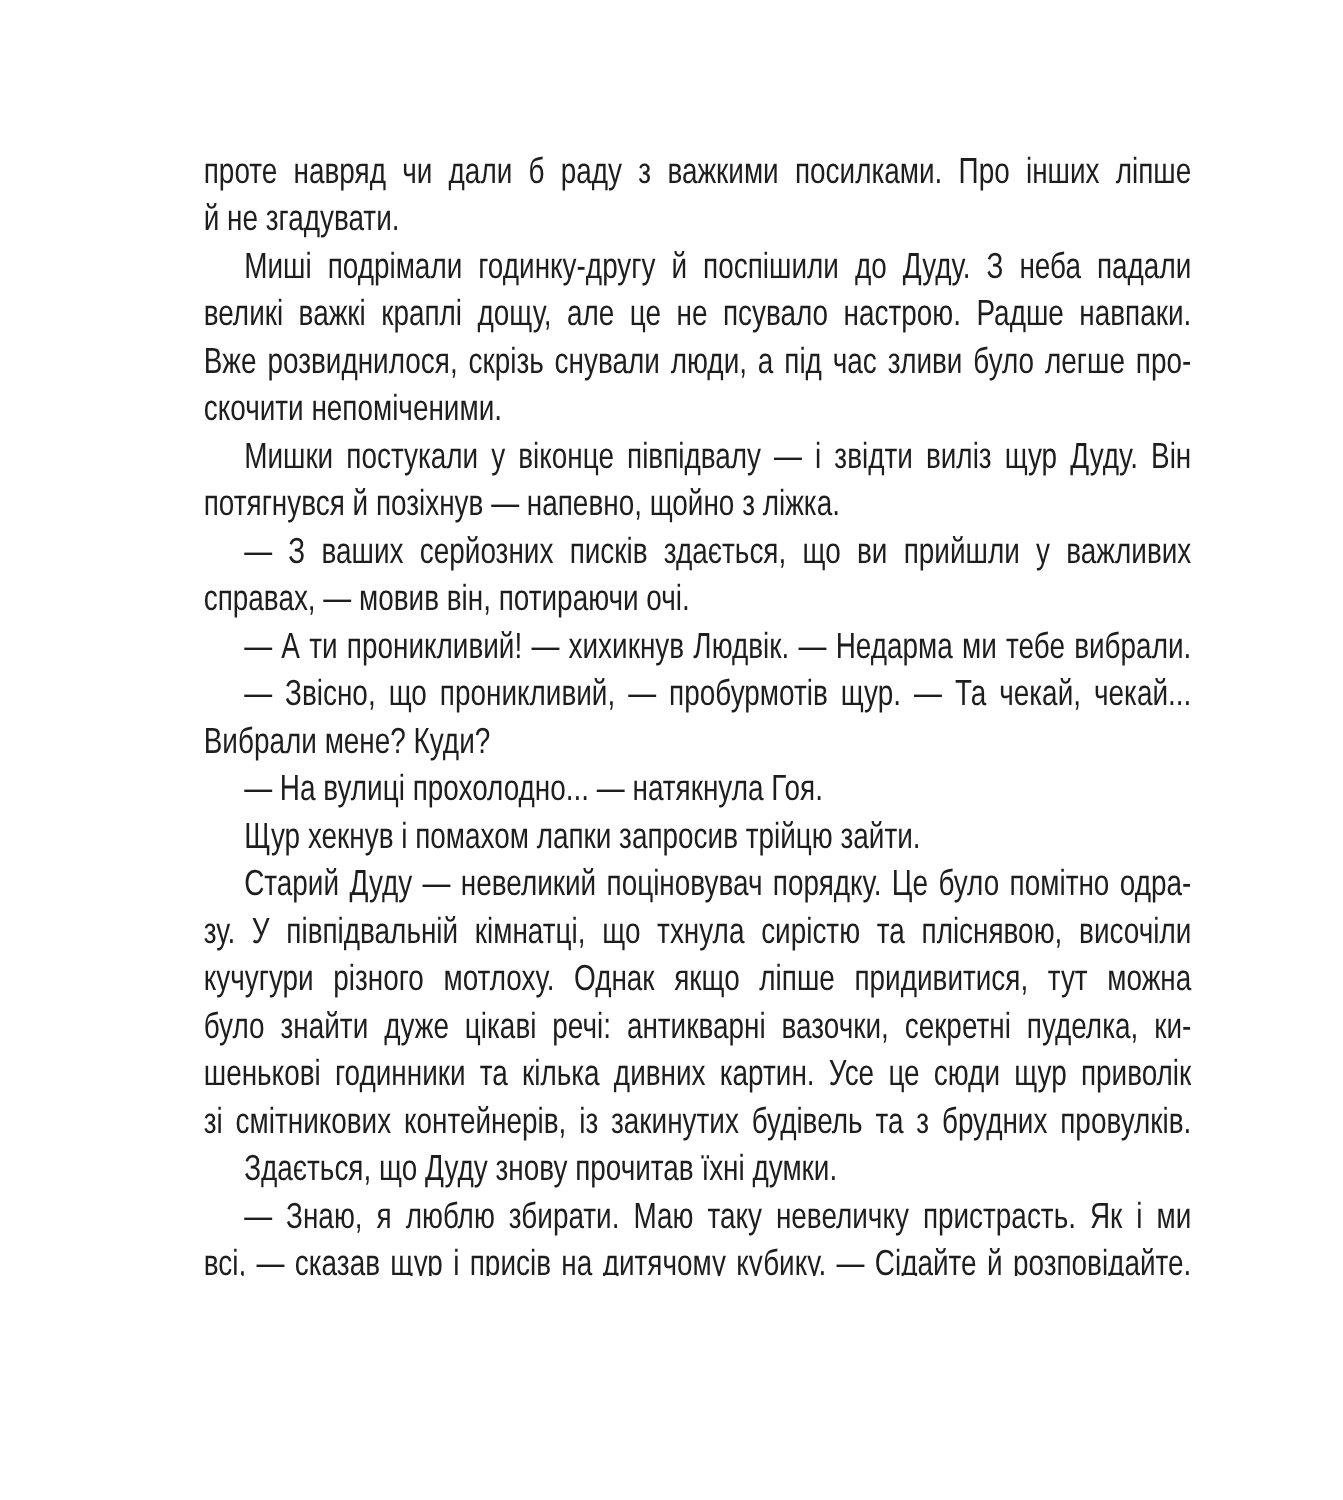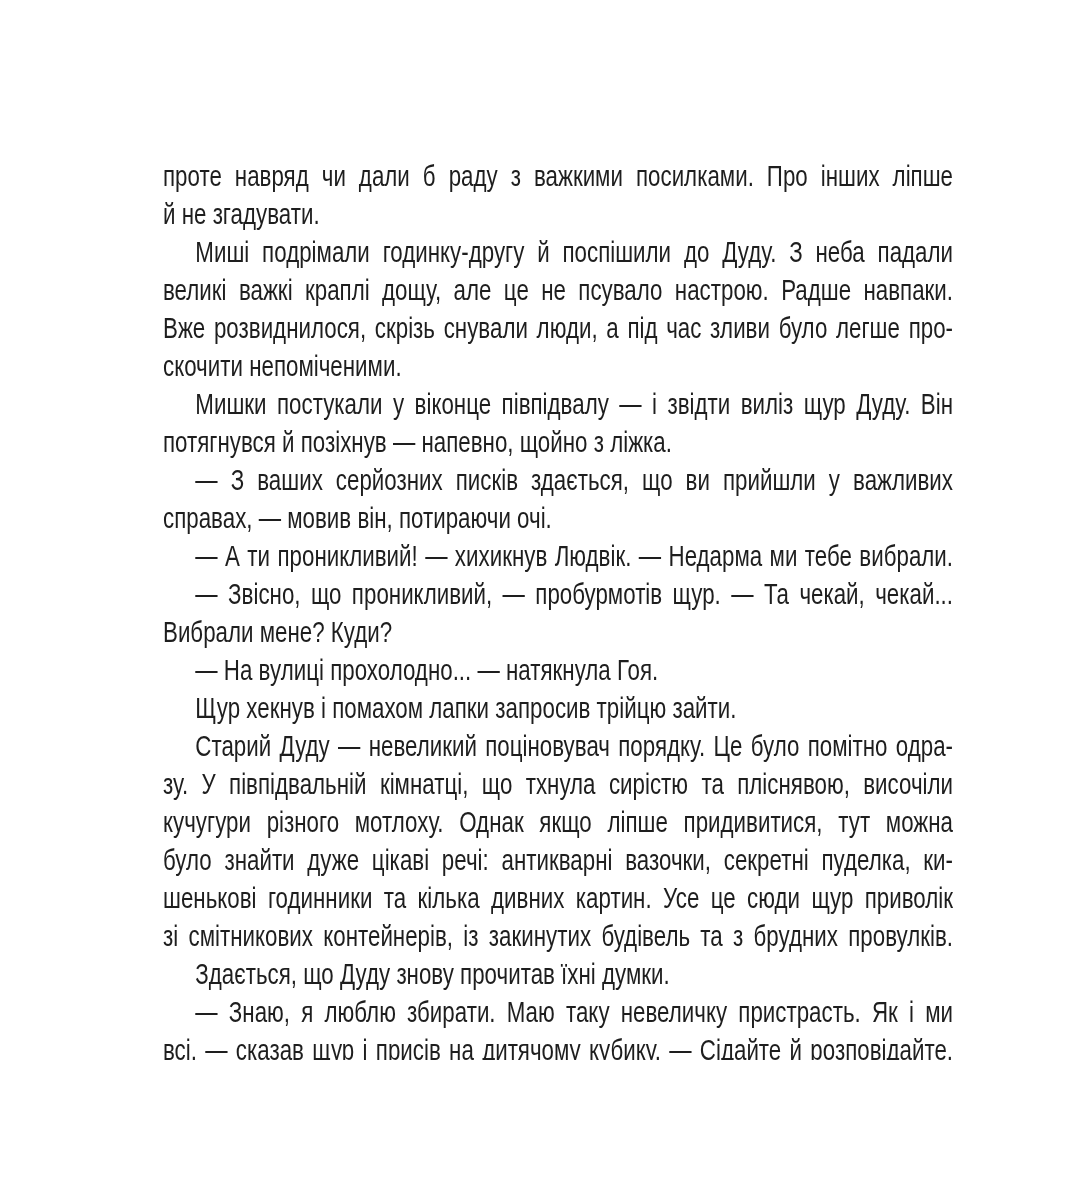--- a/index.html
+++ b/index.html
@@ -8,21 +8,20 @@
     background: #ffffff;
   }
   .page {
     position: relative;
     width: 1074px;
     height: 1021px;
     background: #ffffff;
     overflow: hidden;
     font-family: "Liberation Sans", sans-serif;
     color: #1e1e1e;
-    margin-top: 39px;
   }
   .text-block {
     position: absolute;
     left: 163px;
     top: 118px;
     width: 790px;
   }
   
   .line {
     width: 1026px;

